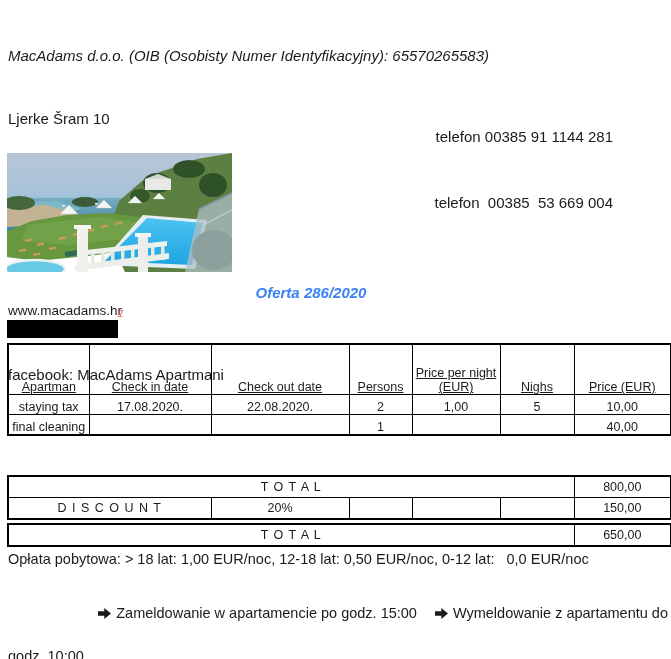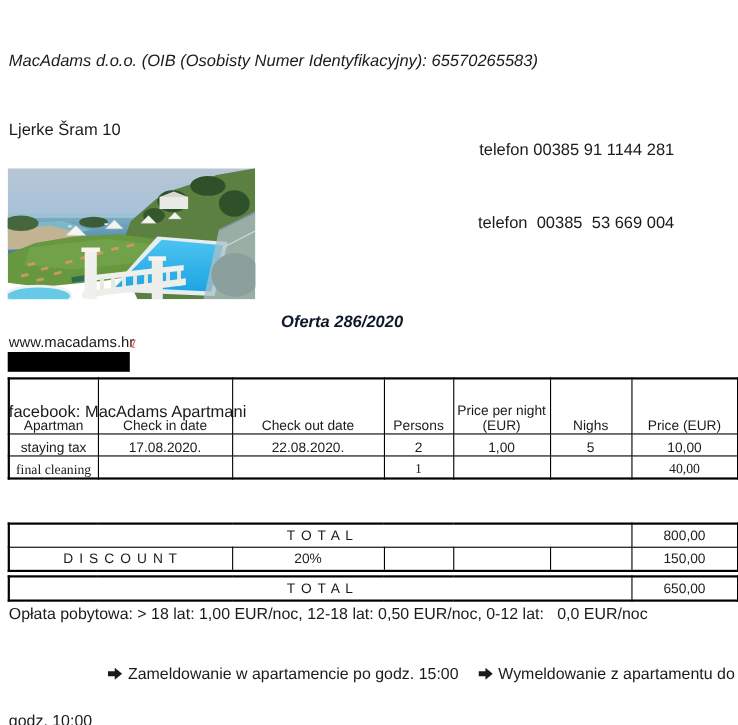--- a/index.html
+++ b/index.html
@@ -11,37 +11,37 @@
   .header-left{left:8px;top:2px;font-size:15px;line-height:21.3px;white-space:pre;}
   .company{font-style:italic;}
   .website{font-size:13.5px;}
   .phones{left:360px;top:82px;width:253px;text-align:right;font-size:15px;line-height:22px;white-space:pre;}
 
   
   .photo{left:7px;top:153px;width:225px;height:119px;}
 
   
   .offer-title{left:0;top:284px;width:622px;text-align:center;
-               font-size:15px;font-weight:bold;font-style:italic;color:#0f172a;}
+               font-size:15px;font-weight:bold;font-style:italic;color:#3b82f6;}
 
   
   .redaction{left:7px;top:320px;width:111px;height:18px;background:#000;}
   .red-mark{left:118px;top:307px;font-size:11px;font-style:italic;color:#f25c5c;
             transform:rotate(10deg);}
 
   
   table.tbl{border-collapse:collapse;table-layout:fixed;width:663px;
             border:2px solid #000;}
   table.tbl td,table.tbl th{border:1px solid #000;font-size:12.5px;font-weight:normal;
             text-align:center;padding:0 3px;overflow:hidden;}
   .tbl-main{left:7px;top:343px;}
-  .tbl-main th{height:49px;vertical-align:bottom;padding-bottom:4px;}
+  .tbl-main th{height:49px;vertical-align:bottom;padding-bottom:4px;text-decoration:underline;}
   .tbl-main td{vertical-align:bottom;padding-bottom:2px;}
   .row-h{height:20px;}
-  .row-tall{height:20px;font-family:Liberation Serif, serif;}
+  .row-tall{height:20px;}
   th.narrow-pad{padding:0 10px 4px 10px;}
   td.wrap-narrow{padding:0 13px 2px 13px;line-height:13px;}
 
   .tbl-totals-a{left:7px;top:475px;}
   .tbl-totals-b{left:7px;top:523px;}
   .tbl-totals-a td,.tbl-totals-b td{height:20px;vertical-align:middle;font-weight:bold;}
   td.tot-label{text-align:left;padding-left:9px;letter-spacing:1px;font-size:12.5px;}
   td.pct{text-align:right;padding-right:7px;}
 
   

